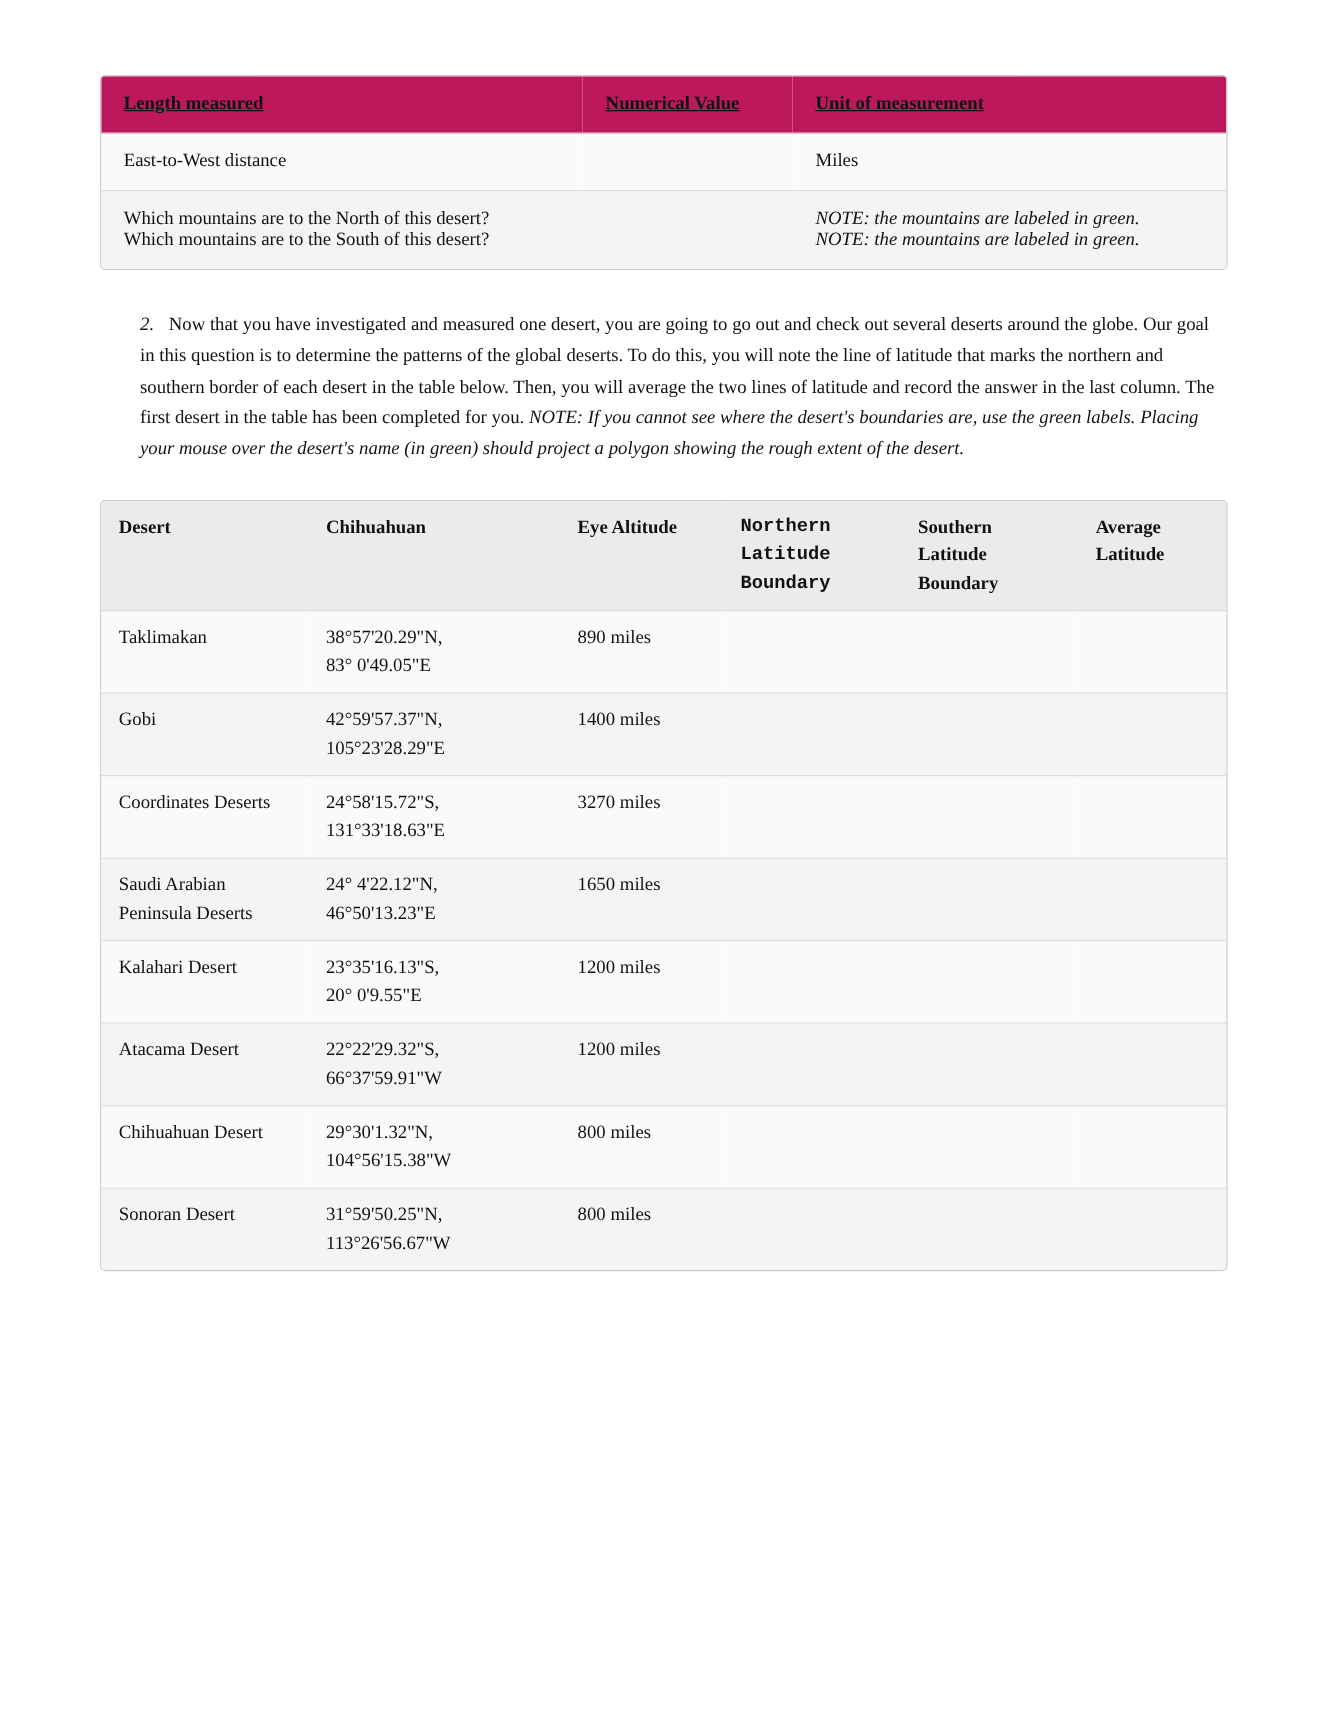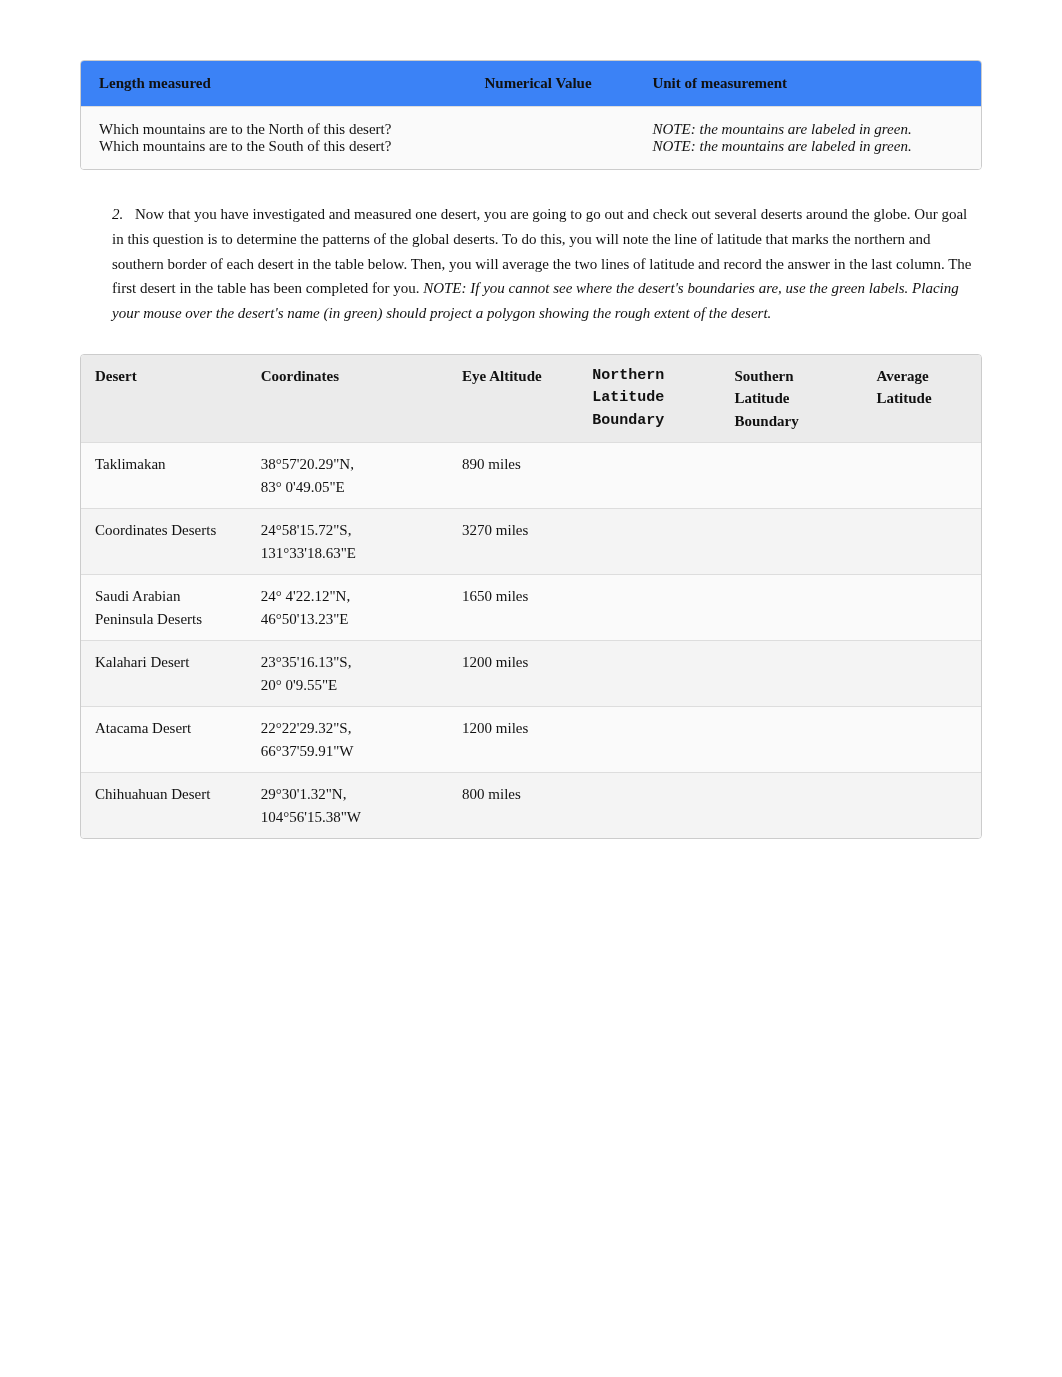--- a/index.html
+++ b/index.html
@@ -27,21 +27,22 @@
     .table1 th, .table1 td {
       padding: 14px 18px;
       text-align: left;
       vertical-align: top;
       border-bottom: 1px solid #ddd;
     }
     .table1 tr:last-child td {
       border-bottom: none;
     }
     .table1 thead tr {
-      background: #3b82f6;
+      background: #be185d;
+      text-decoration: underline;
     }
     .table1 tbody tr:nth-child(odd) {
       background: #fafafa;
     }
     .table1 tbody tr:nth-child(even) {
       background: #f4f4f4;
     }
     .italic { font-style: italic; }
 
     
@@ -103,20 +104,25 @@
   <table class="table1">
     <thead>
       <tr>
         <th>Length measured</th>
         <th>Numerical Value</th>
         <th>Unit of measurement</th>
       </tr>
     </thead>
     <tbody>
       <tr>
+        <td>East-to-West distance</td>
+        <td></td>
+        <td>Miles</td>
+      </tr>
+      <tr>
         <td>
           <span>Which mountains are to the North of this desert?</span><br>
           <span>Which mountains are to the South of this desert?</span>
         </td>
         <td></td>
         <td>
           <span class="italic">NOTE: the mountains are labeled in green.</span><br>
           <span class="italic">NOTE: the mountains are labeled in green.</span>
         </td>
       </tr>
@@ -129,37 +135,45 @@
     <span class="question-number">2.</span>
     <span>Now that you have investigated and measured one desert, you are going to go out and check out several deserts around the globe.  Our goal in this question is to determine the patterns of the global deserts.  To do this, you will note the line of latitude that marks the northern and southern border of each desert in the table below.   Then, you will average the two lines of latitude and record the answer in the last column.  The first desert in the table has been completed for you.  <span class="italic">NOTE: If you cannot see where the desert's boundaries are, use the green labels.  Placing your mouse over the desert's name (in green) should project a polygon showing the rough extent of the desert.</span></span>
   </p>
 </div>
 
 <div class="table2-wrapper">
   <table class="table2">
     <thead>
       <tr>
         <th class="col-desert">Desert</th>
-        <th class="col-coords">Coordinates</th>
+        <th class="col-coords">Chihuahuan</th>
         <th class="col-eye">Eye Altitude</th>
         <th class="col-north">Northern<br>Latitude<br>Boundary</th>
         <th class="col-south">Southern<br>Latitude<br>Boundary</th>
         <th class="col-avg">Average<br>Latitude</th>
       </tr>
     </thead>
     <tbody id="table2-body">
     <tr>
           <td>Taklimakan</td>
           <td>38°57'20.29"N,<br>83° 0'49.05"E</td>
           <td>890 miles</td>
           <td></td>
           <td></td>
           <td></td>
         </tr>
         <tr>
+          <td>Gobi</td>
+          <td>42°59'57.37"N,<br>105°23'28.29"E</td>
+          <td>1400 miles</td>
+          <td></td>
+          <td></td>
+          <td></td>
+        </tr>
+        <tr>
           <td>Coordinates Deserts</td>
           <td>24°58'15.72"S,<br>131°33'18.63"E</td>
           <td>3270 miles</td>
           <td></td>
           <td></td>
           <td></td>
         </tr>
         <tr>
           <td>Saudi Arabian Peninsula Deserts</td>
           <td>24° 4'22.12"N,<br>46°50'13.23"E</td>
@@ -185,15 +199,23 @@
           <td></td>
         </tr>
         <tr>
           <td>Chihuahuan Desert</td>
           <td>29°30'1.32"N,<br>104°56'15.38"W</td>
           <td>800 miles</td>
           <td></td>
           <td></td>
           <td></td>
         </tr>
+        <tr>
+          <td>Sonoran Desert</td>
+          <td>31°59'50.25"N,<br>113°26'56.67"W</td>
+          <td>800 miles</td>
+          <td></td>
+          <td></td>
+          <td></td>
+        </tr>
       </tbody>
   </table>
 </div>
 
 </body></html>

